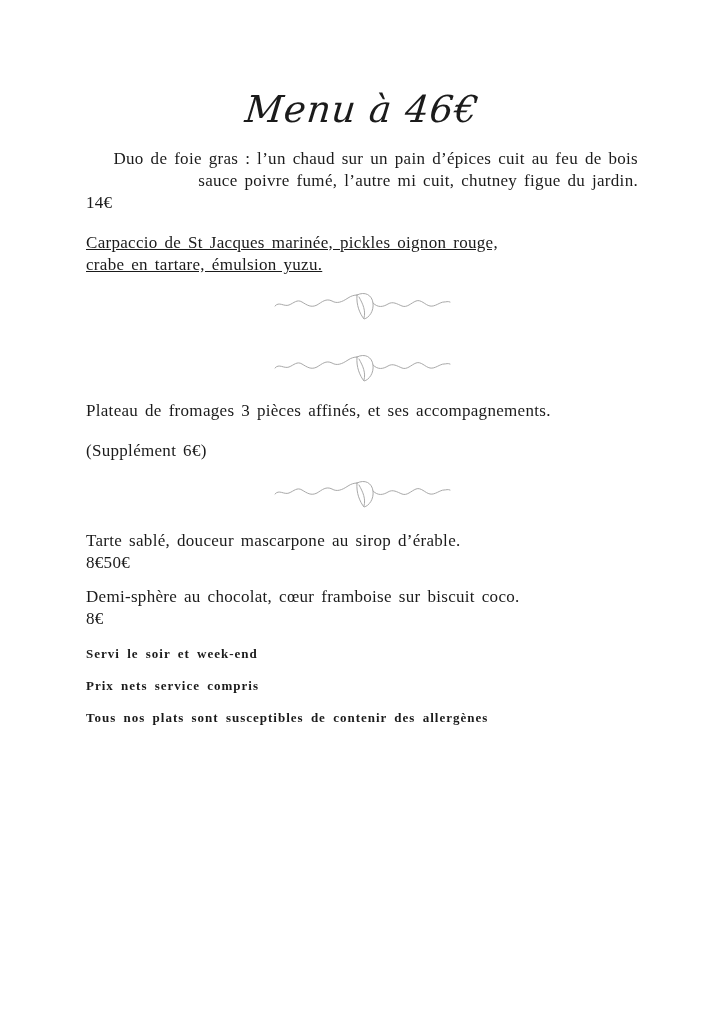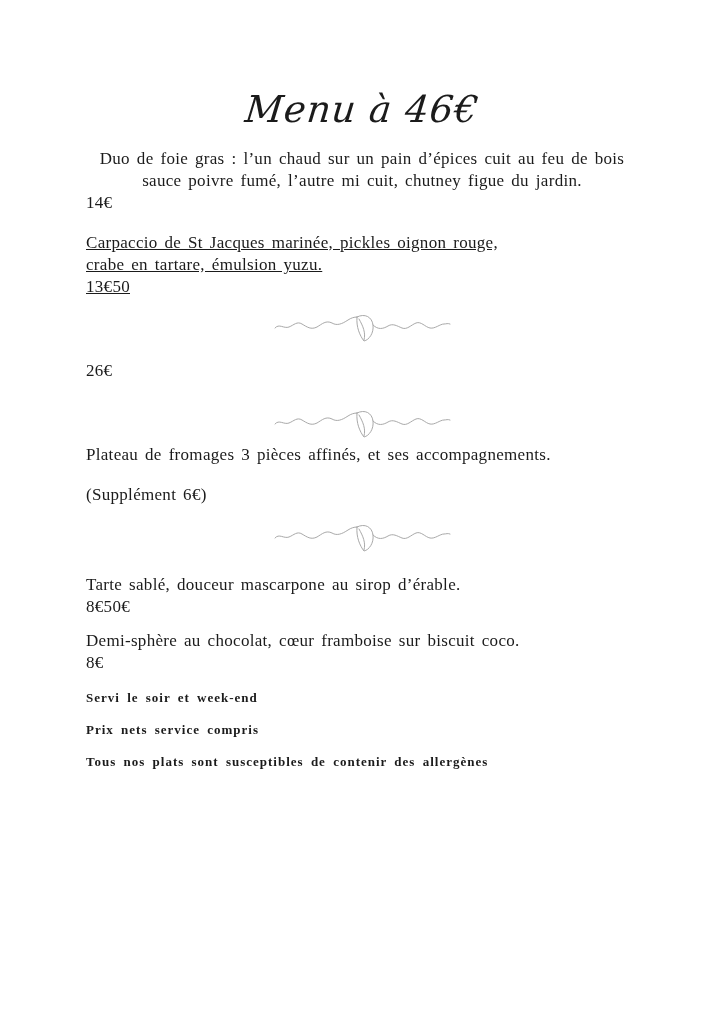--- a/index.html
+++ b/index.html
@@ -16,28 +16,28 @@
   .title{
     margin:0 0 16px;text-align:center;
     font-family:"DejaVu Serif", serif;font-style:italic;font-weight:500;
     font-size:37px;line-height:44px;transform:skewX(-6deg);
     letter-spacing:1px;
   }
   .line{
     margin:0;font-size:17px;line-height:22px;
     letter-spacing:0.3px;word-spacing:0.14em;
   }
-  .left{text-align:center;}
+  .left{text-align:right;}
   .center{}
   .item{margin:0;}
   .item-1{margin-bottom:18px;}
   .item-2{margin-bottom:4px;text-decoration:underline;}
   .item-3{margin-top:12px;margin-bottom:16px;}
   .item-4{margin-bottom:6px;}
-  .item-5{margin-top:0;}
+  .item-5{margin-top:12px;}
   .supplement{margin-top:18px;}
   .item-6{margin-top:16px;}
   .item-7{margin-top:12px;margin-bottom:16px;}
   .divider{display:block;margin:0 auto;}
   .divider path{fill:none;stroke:var(--divider);stroke-width:1;stroke-linecap:round;}
   .divider-2{margin-top:6px;}
   .divider-3{margin-top:6px;}
   .footer-line{
     margin:0 0 16px;
     font-size:13px;line-height:16px;font-weight:bold;
@@ -53,32 +53,30 @@
 
   <section class="item item-1">
     <p class="line left">Duo de foie gras : l’un chaud sur un pain d’épices cuit au feu de bois</p>
     <p class="line left">sauce poivre fumé, l’autre mi cuit, chutney figue du jardin.</p>
     <p class="line center">14€</p>
   </section>
 
   <section class="item item-2">
     <p class="line center">Carpaccio de St Jacques marinée, pickles oignon rouge,</p>
     <p class="line center">crabe en tartare, émulsion yuzu.</p>
-    <p class="line center">13€50</p>
   </section>
 
   <svg class="divider divider-1" width="180" height="46" viewBox="0 0 180 46">
     <path d="M3 26 C 7 21, 12 27, 17 25 C 22 23, 25 19, 30 22 C 35 25, 39 28, 45 25 C 50 22, 54 18, 60 21 C 65 24, 70 22, 76 18 C 79 16, 82 15, 85 15"></path>
     <path d="M85 15 C 93 11, 100 15, 101 23 C 102 31, 97 38, 92 39 C 88 34, 84 25, 85 15 Z"></path>
     <path d="M87 17 C 91 24, 94 31, 92 38"></path>
     <path d="M101 23 C 106 28, 111 27, 116 24 C 121 21, 125 24, 130 26 C 135 28, 139 23, 144 21 C 149 19, 153 25, 158 26 C 163 27, 168 22, 172 22 C 174 22, 176 21, 178 22"></path>
   </svg>
 
   <section class="item item-3">
-    <p class="line center">26€</p>
   </section>
 
 
   <svg class="divider divider-2" width="180" height="46" viewBox="0 0 180 46">
     <path d="M3 26 C 7 21, 12 27, 17 25 C 22 23, 25 19, 30 22 C 35 25, 39 28, 45 25 C 50 22, 54 18, 60 21 C 65 24, 70 22, 76 18 C 79 16, 82 15, 85 15"></path>
     <path d="M85 15 C 93 11, 100 15, 101 23 C 102 31, 97 38, 92 39 C 88 34, 84 25, 85 15 Z"></path>
     <path d="M87 17 C 91 24, 94 31, 92 38"></path>
     <path d="M101 23 C 106 28, 111 27, 116 24 C 121 21, 125 24, 130 26 C 135 28, 139 23, 144 21 C 149 19, 153 25, 158 26 C 163 27, 168 22, 172 22 C 174 22, 176 21, 178 22"></path>
   </svg>
 

